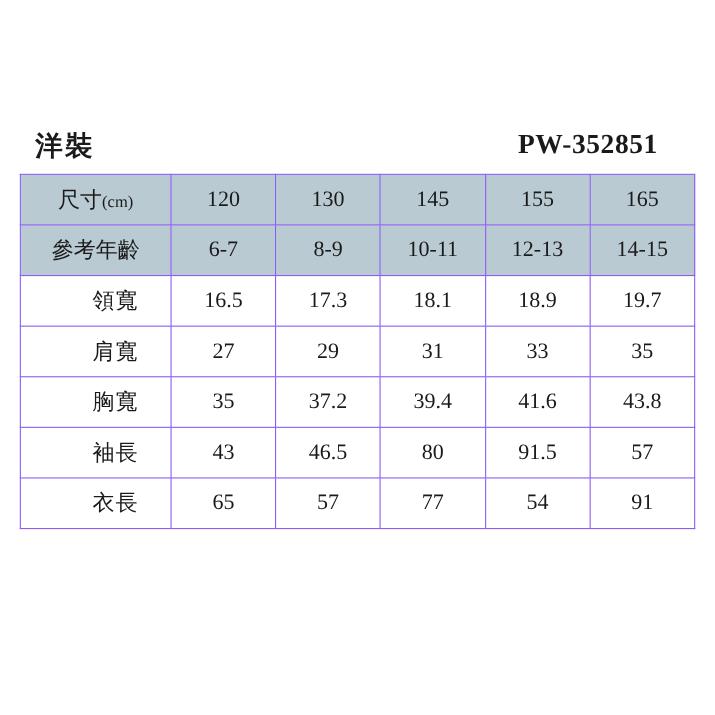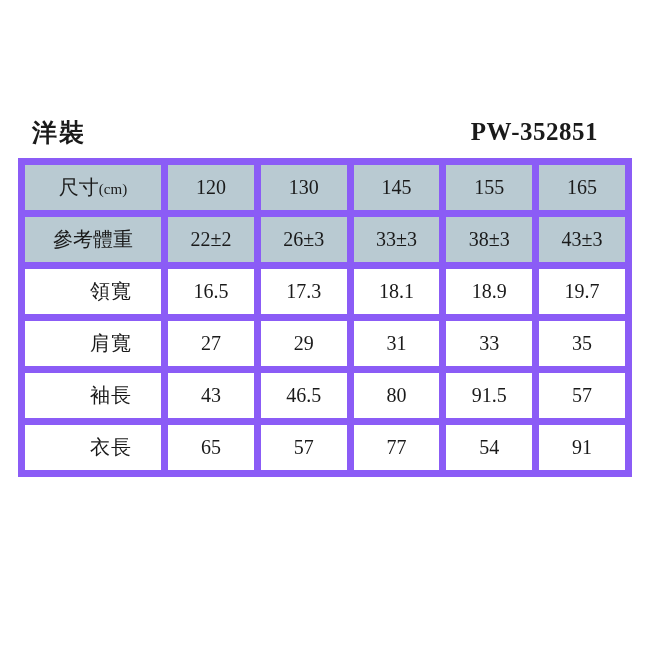--- a/index.html
+++ b/index.html
@@ -47,21 +47,21 @@
     left: 18px;
     top: 158px;
     width: 614px;
   }
   table.size-table {
     border-collapse: collapse;
     width: 614px;
     table-layout: fixed;
   }
   table.size-table td {
-    border: 7px solid #8b5cf6;
+    border: 1px solid #8b5cf6;
     height: 45px;
     font-size: 20px;
     text-align: center;
     vertical-align: middle;
     padding: 0;
     font-family: "Liberation Serif", "DejaVu Serif", serif;
   }
   table.size-table tr.head-row td {
     background: #b9cad2;
     font-weight: normal;
@@ -99,42 +99,50 @@
       <tbody>
           <tr class="head-row">
             <td class="label-cell"><span>尺寸</span><span class="unit">(cm)</span></td>
             <td>120</td>
             <td>130</td>
             <td>145</td>
             <td>155</td>
             <td>165</td>
           </tr>
           <tr class="head-row">
-            <td class="label-cell">參考體重</td>
-            <td>22±2</td>
-            <td>26±3</td>
-            <td>33±3</td>
-            <td>38±3</td>
-            <td>43±3</td>
+            <td class="label-cell">參考年齡</td>
+            <td>6-7</td>
+            <td>8-9</td>
+            <td>10-11</td>
+            <td>12-13</td>
+            <td>14-15</td>
           </tr>
           <tr class="body-row">
             <td class="label-cell">領寬</td>
             <td>16.5</td>
             <td>17.3</td>
             <td>18.1</td>
             <td>18.9</td>
             <td>19.7</td>
           </tr>
           <tr class="body-row">
             <td class="label-cell">肩寬</td>
             <td>27</td>
             <td>29</td>
             <td>31</td>
             <td>33</td>
             <td>35</td>
+          </tr>
+          <tr class="body-row">
+            <td class="label-cell">胸寬</td>
+            <td>35</td>
+            <td>37.2</td>
+            <td>39.4</td>
+            <td>41.6</td>
+            <td>43.8</td>
           </tr>
           <tr class="body-row">
             <td class="label-cell">袖長</td>
             <td>43</td>
             <td>46.5</td>
             <td>80</td>
             <td>91.5</td>
             <td>57</td>
           </tr>
           <tr class="body-row">

